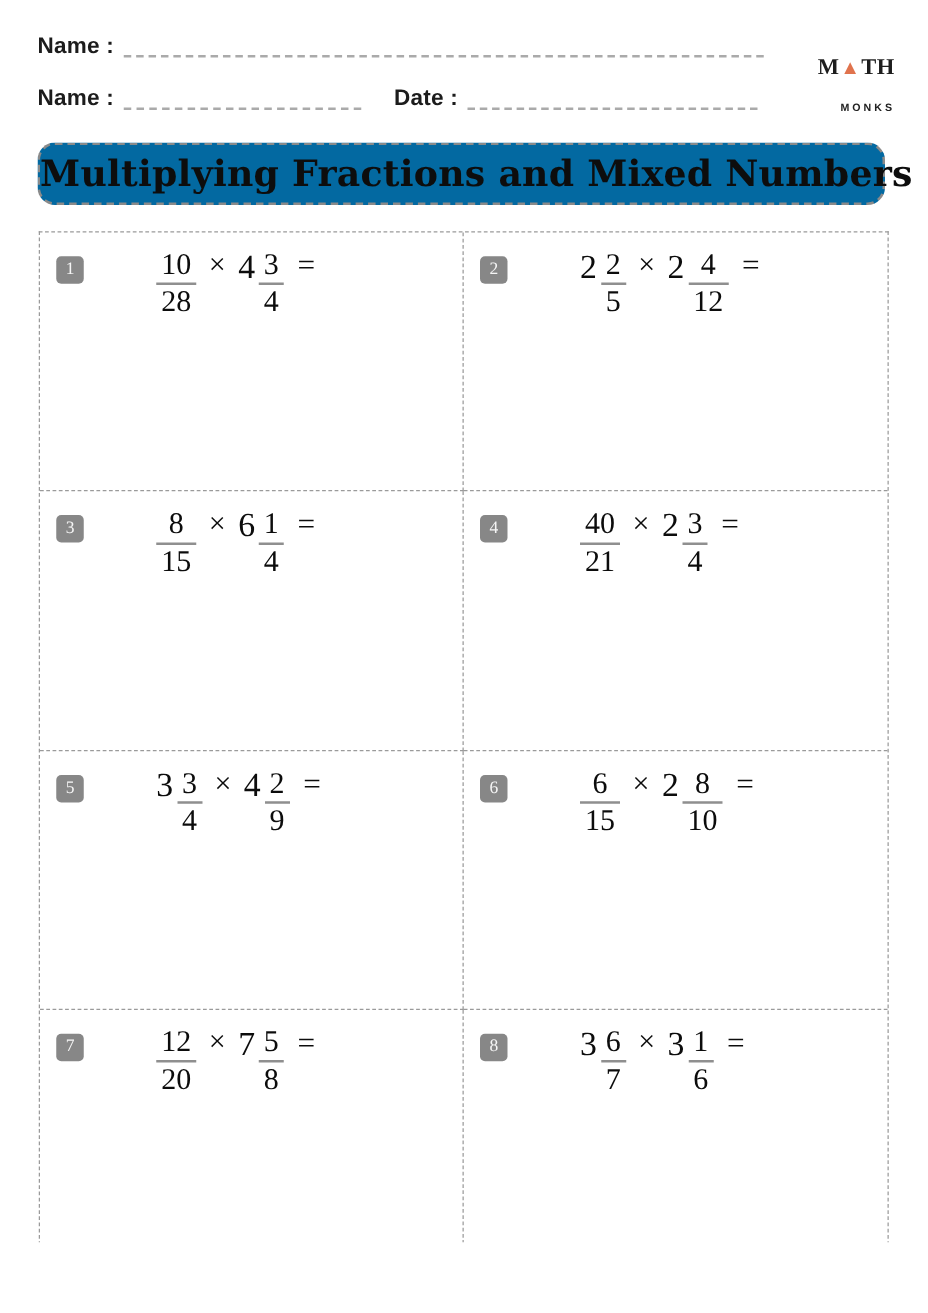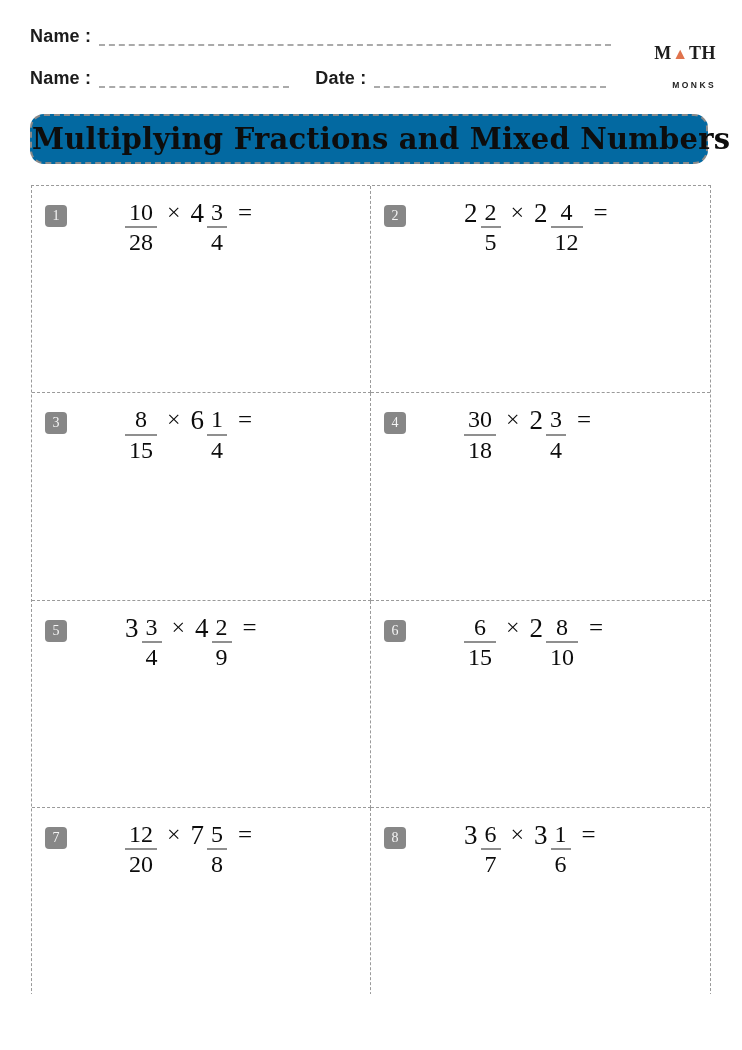--- a/index.html
+++ b/index.html
@@ -147,23 +147,23 @@
           </span>
         <span class="eq">=</span>
       </div>
     </div>
 
     <div class="cell bB">
       <div class="badge">4</div>
       <div class="expr">
         <span class="whole"></span>
         <span class="frac">
-            <span class="fnum">30</span>
-            <span class="fbar"></span>
-            <span class="fden">18</span>
+            <span class="fnum">40</span>
+            <span class="fbar"></span>
+            <span class="fden">21</span>
           </span>
         <span class="op">×</span>
         <span class="whole">2</span>
         <span class="frac">
             <span class="fnum">3</span>
             <span class="fbar"></span>
             <span class="fden">4</span>
           </span>
         <span class="eq">=</span>
       </div>

